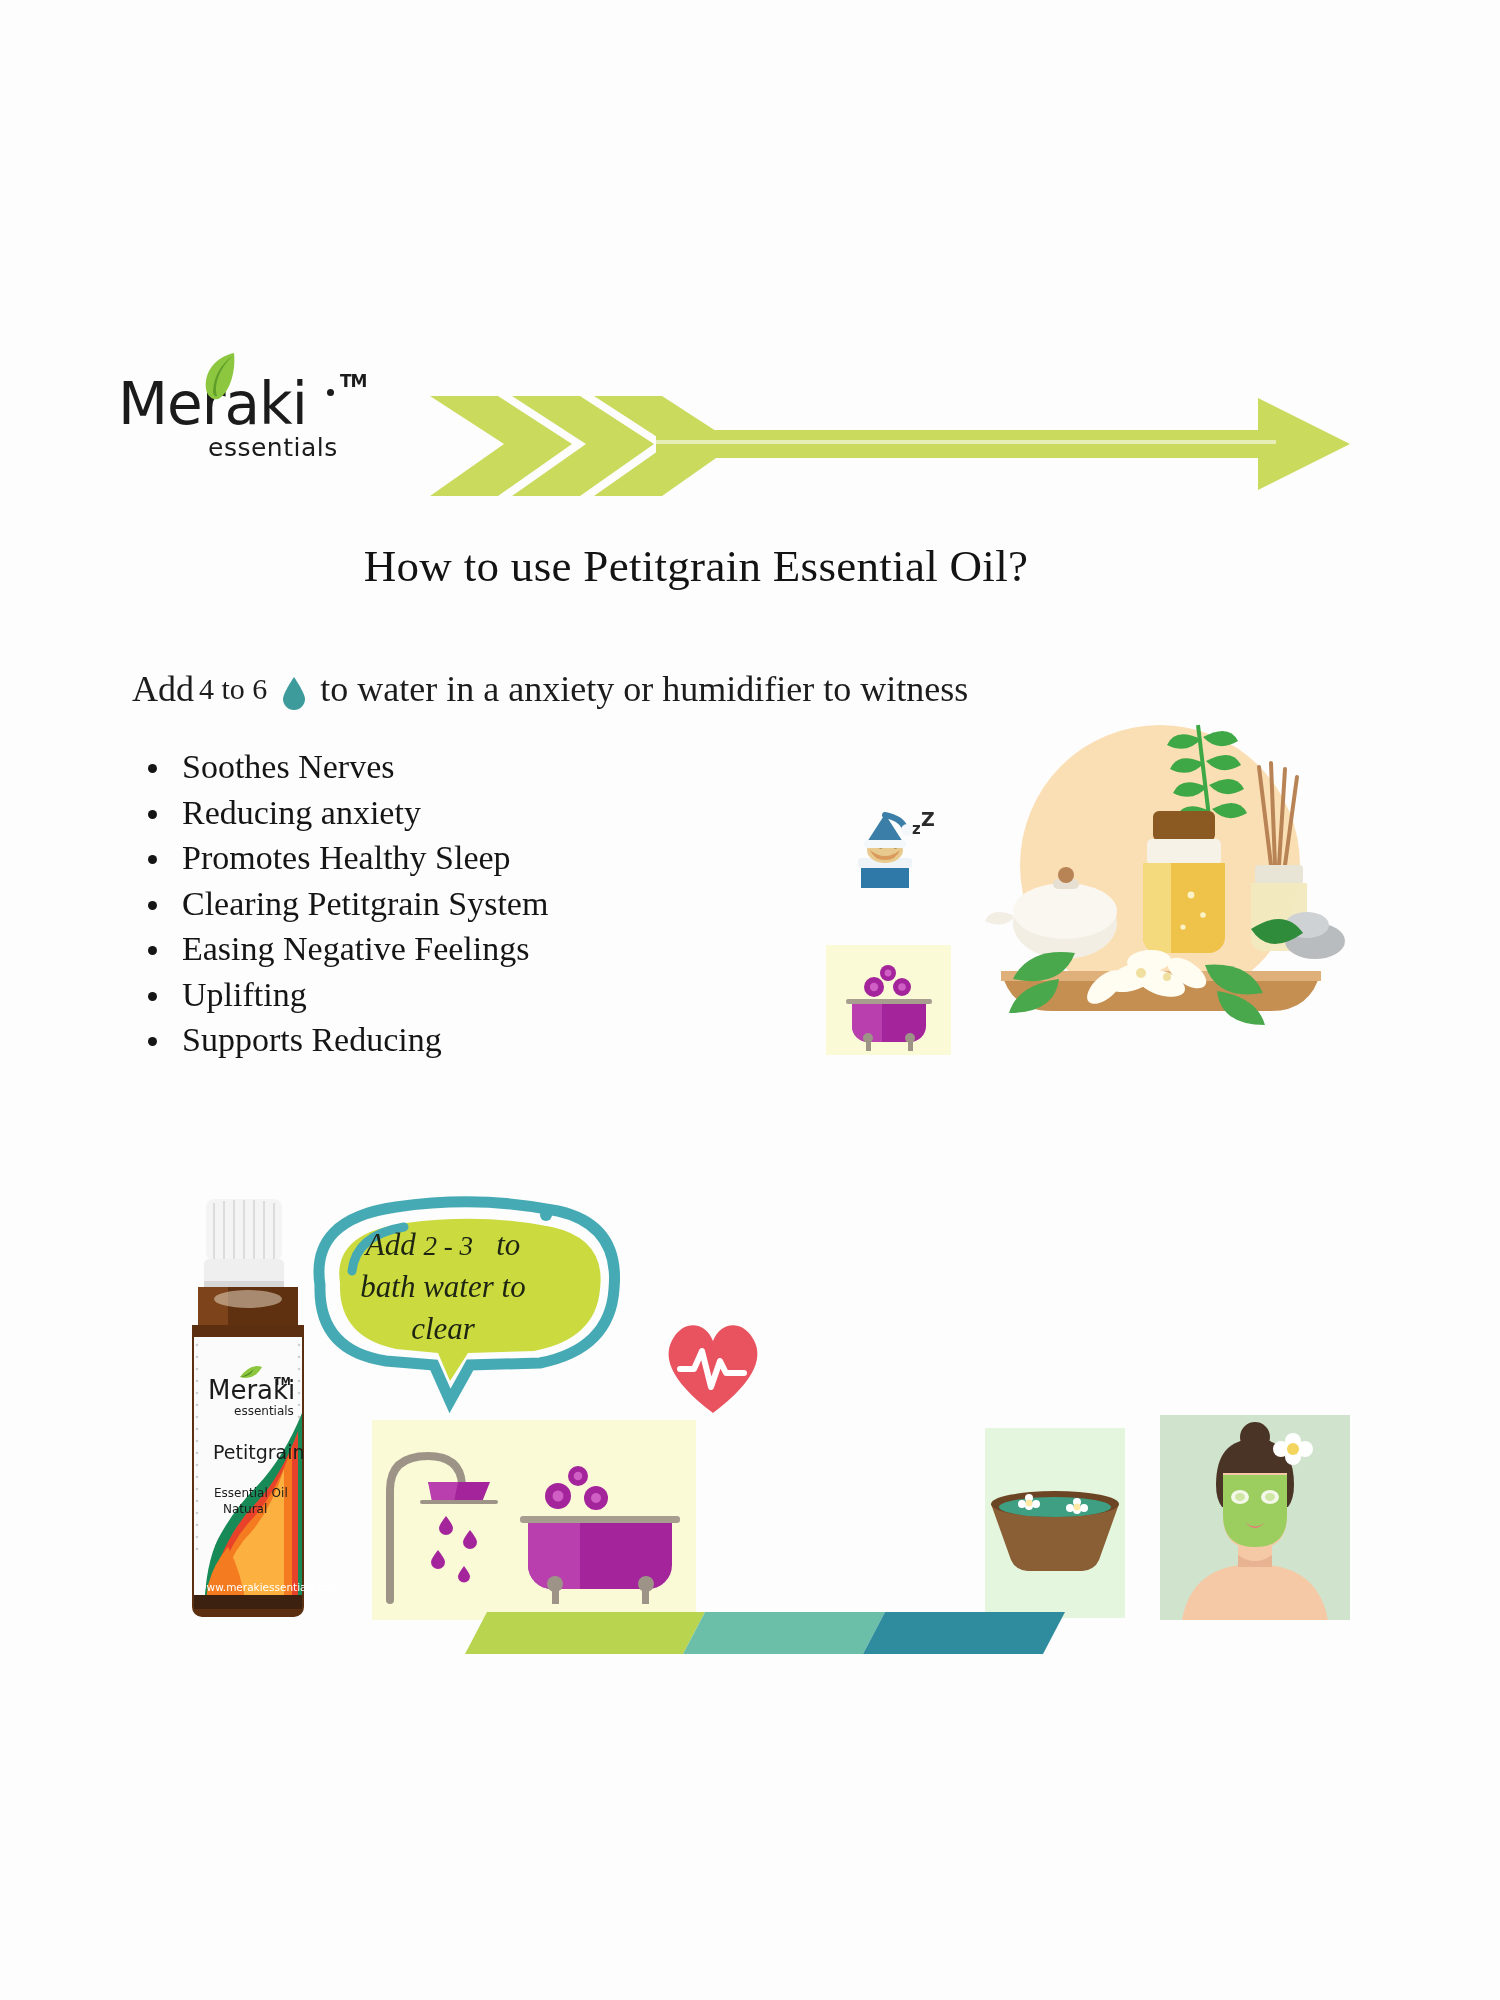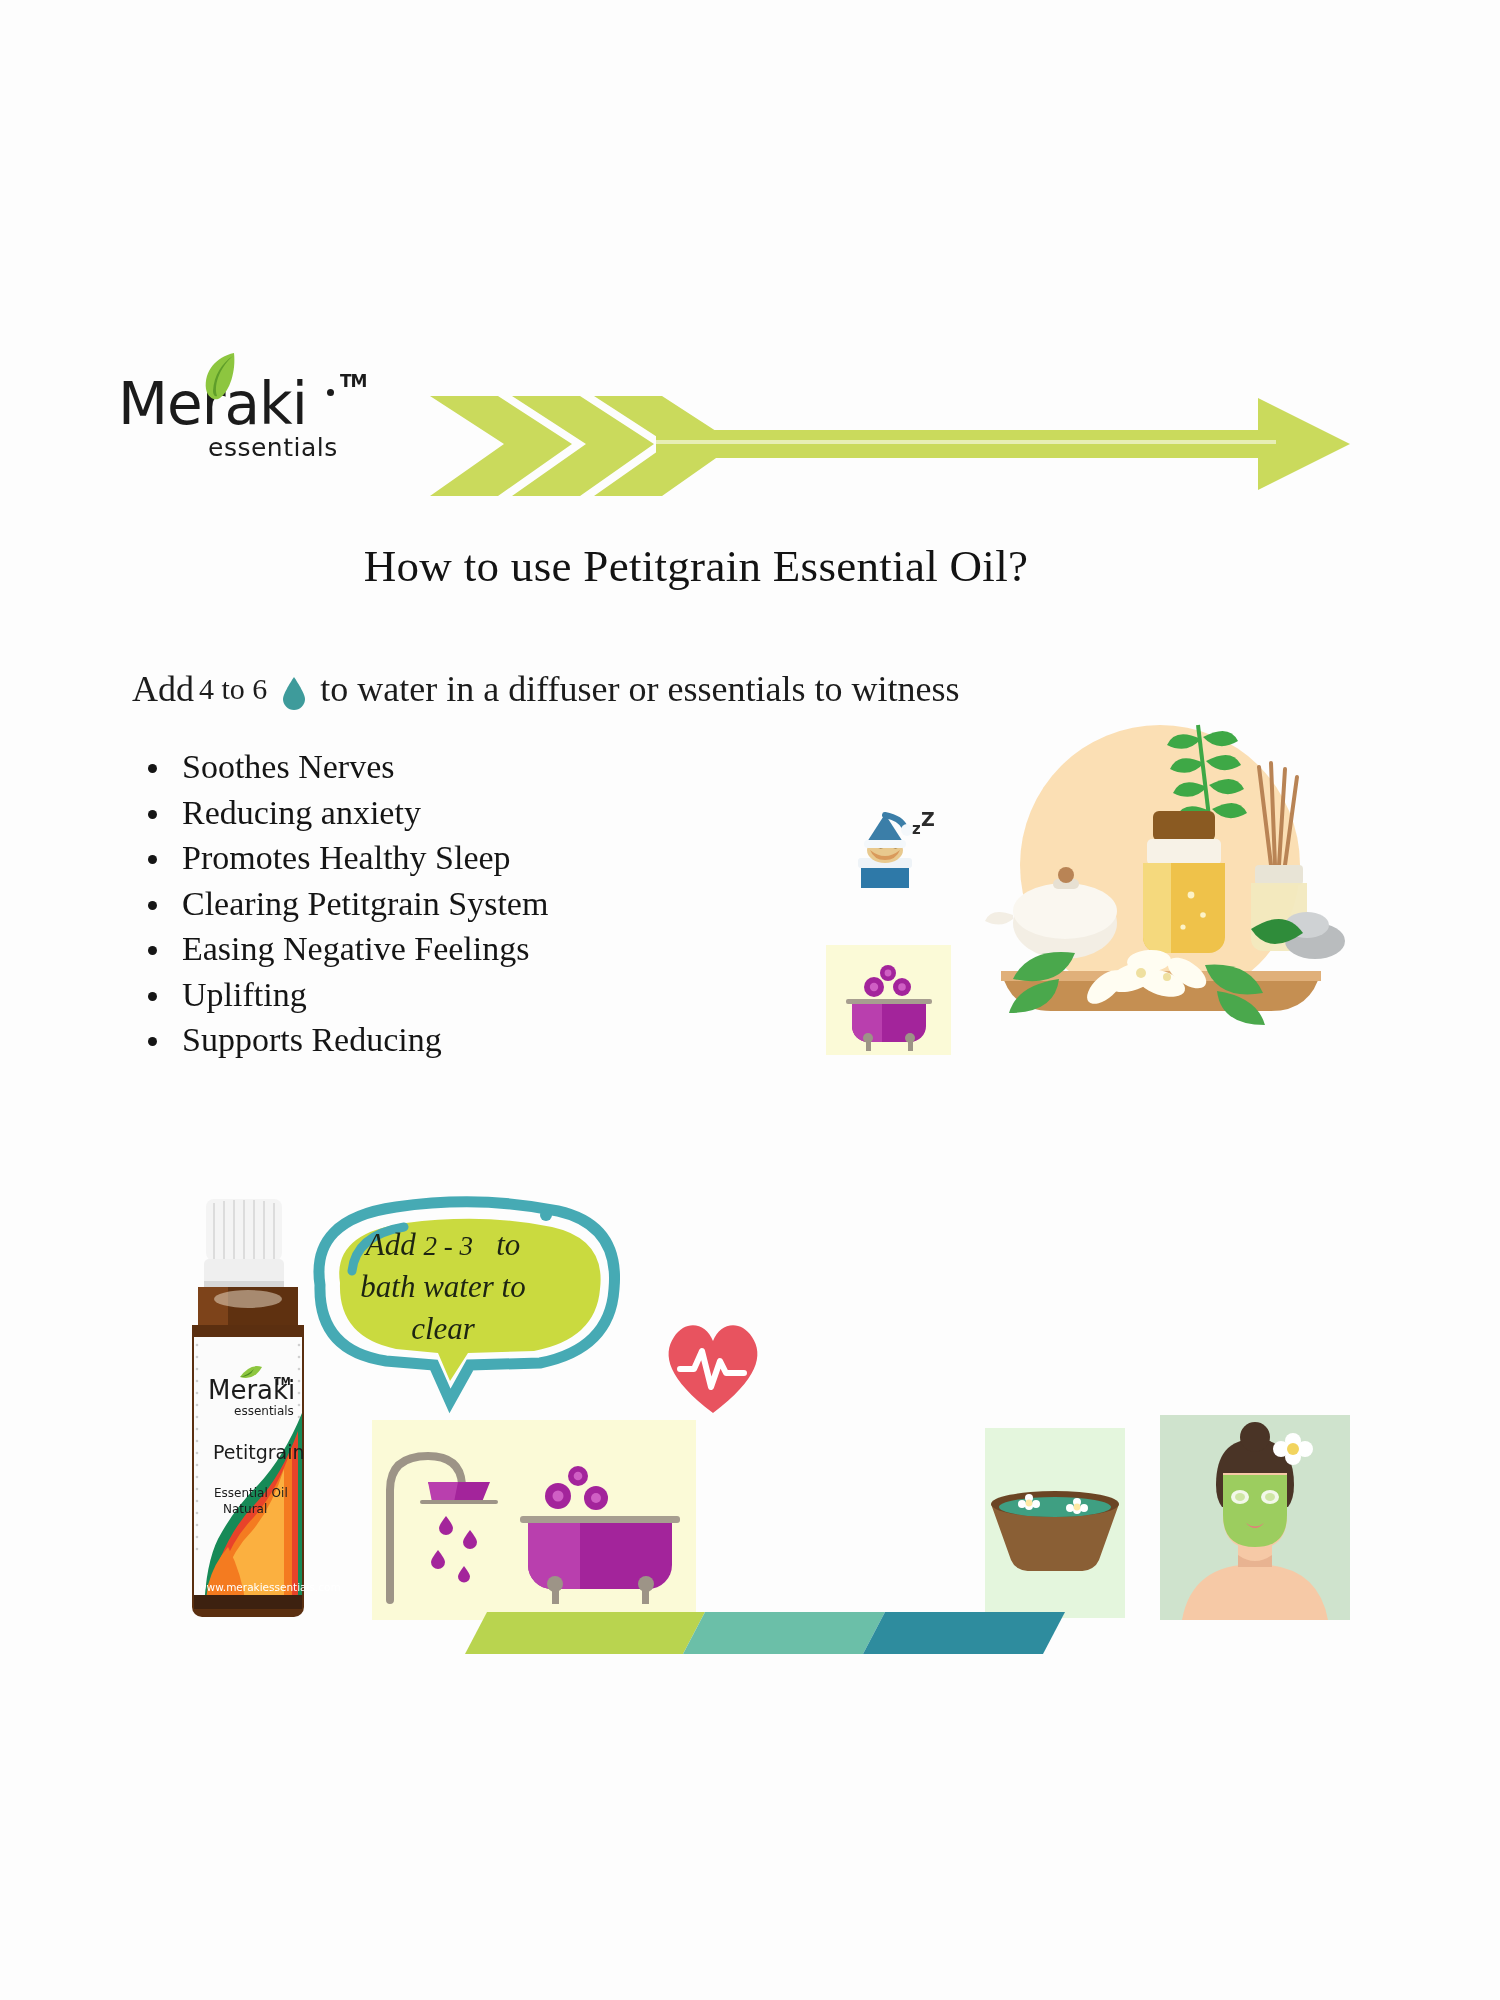--- a/index.html
+++ b/index.html
@@ -177,21 +177,21 @@
   <div class="title">How to use Petitgrain Essential Oil?</div>
 
   <div class="lead-line">
     <span>Add</span>
     <span class="num">4 to 6</span>
     <span class="drop-inline">
       <svg width="26" height="34" viewBox="0 0 26 34">
         <path d="M13 1 C13 1 2 17 2 23 A11 11 0 0 0 24 23 C24 17 13 1 13 1 Z" fill="#3e9b9b"></path>
       </svg>
     </span>
-    <span>to water in a diffuser or essentials to witness</span>
+    <span>to water in a anxiety or humidifier to witness</span>
   </div>
 
   <ul class="bullets">
     <li>Soothes Nerves</li>
     <li>Reducing anxiety</li>
     <li>Promotes Healthy Sleep</li>
     <li>Clearing Petitgrain System</li>
     <li>Easing Negative Feelings</li>
     <li>Uplifting</li>
     <li>Supports Reducing</li>

